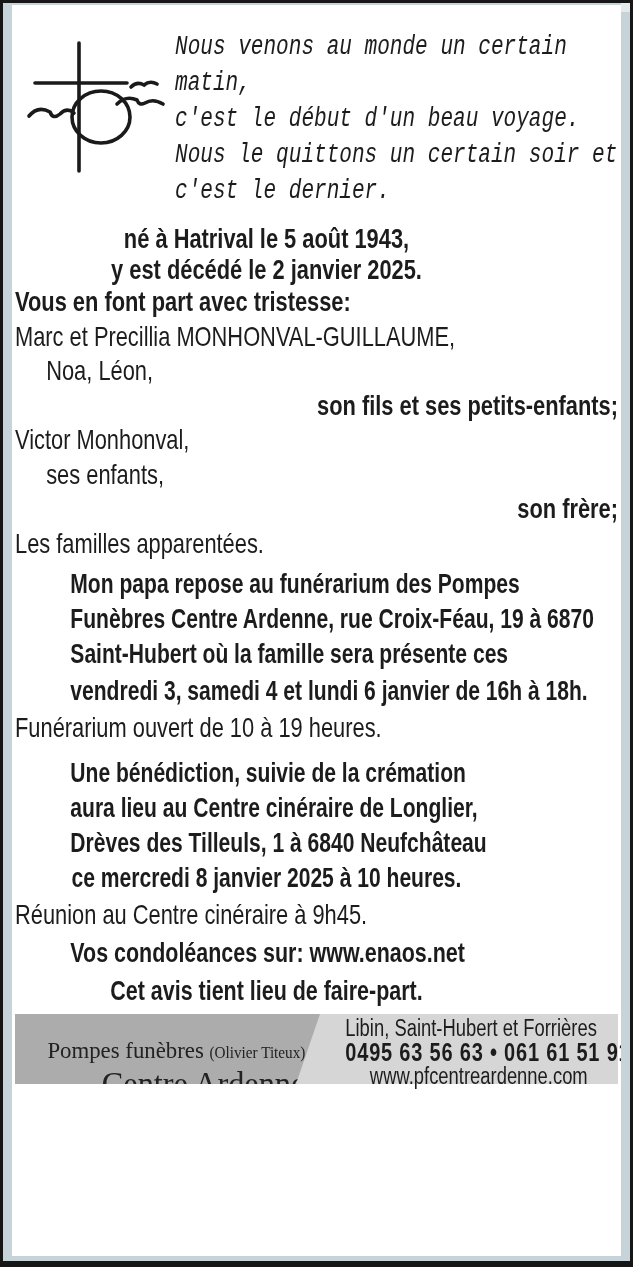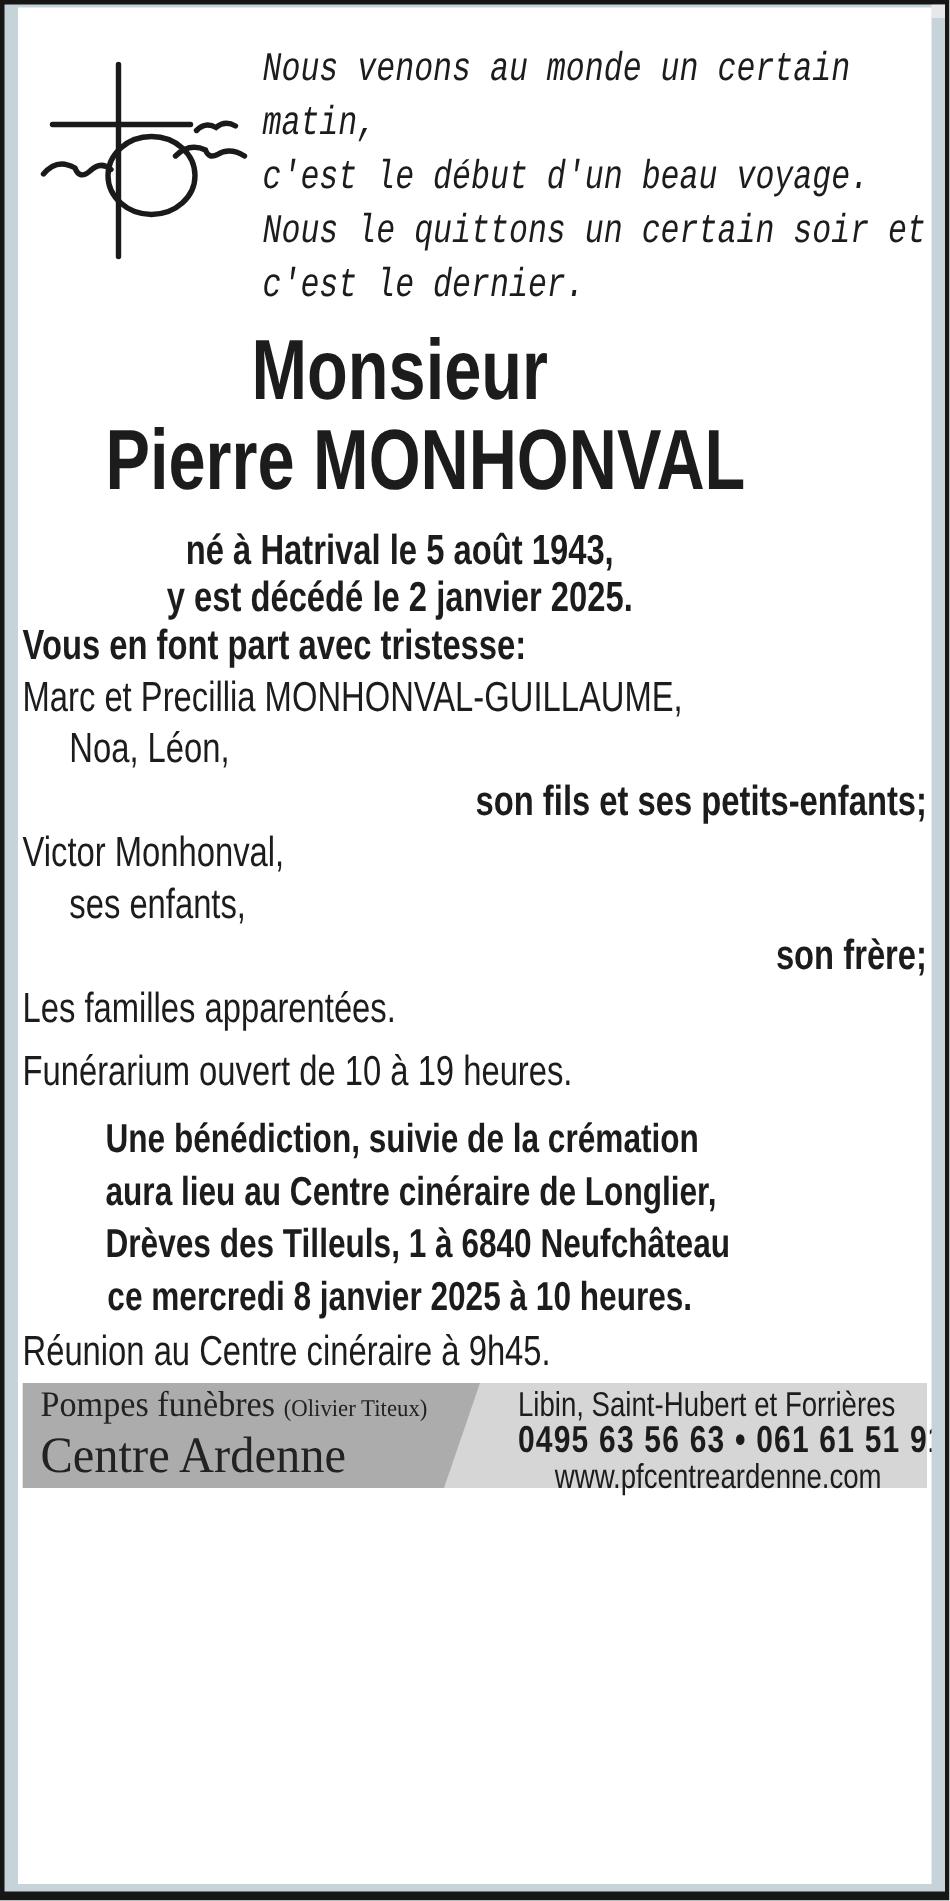--- a/index.html
+++ b/index.html
@@ -69,23 +69,24 @@
 
   .banner{
     flex:none;margin-top:4px;height:70px;position:relative;
     background:#d6d6d6;
   }
   .banner-left{
     position:absolute;left:0;top:0;bottom:0;width:305px;
     background:#acacac;
     clip-path:polygon(0 0,100% 0,calc(100% - 24px) 100%,0 100%);
     box-sizing:border-box;
-    padding:2px 0 0 12px;
+    padding:23px 0 0 12px;
     font-family:"Liberation Serif", serif;
     color:#222222;
+    text-align:right;
   }
   .bl1{font-size:24px;line-height:26px;transform:scaleX(0.95);transform-origin:0 50%;white-space:nowrap;}
   .bl1 .owner{font-size:16px;}
   .bl2{font-size:34px;line-height:36px;transform:scaleX(0.95);transform-origin:0 50%;white-space:nowrap;}
   .banner-right{
     position:absolute;left:300px;right:0;top:0;bottom:0;
     text-align:right;padding-top:2px;
   }
   .br1{font-size:23px;line-height:24px;}
   .br2{font-size:25px;line-height:25px;font-weight:bold;letter-spacing:1px;}
@@ -115,55 +116,61 @@
       </div>
       <div class="poem">
         <div class="ln lt poem-l">Nous venons au monde un certain</div>
         <div class="ln lt poem-l">matin,</div>
         <div class="ln lt poem-l">c'est le début d'un beau voyage.</div>
         <div class="ln lt poem-l">Nous le quittons un certain soir et</div>
         <div class="ln lt poem-l">c'est le dernier.</div>
       </div>
     </div>
 
-    <div class="title-block cbox">
-      <div class="ln ct title-l">Monsieur</div>
-      <div class="ln ct title-l">Pierre MONHONVAL</div>
-    </div>
 
     <div class="intro-block cbox">
       <div class="ln ct intro-l">né à Hatrival le 5 août 1943,</div>
       <div class="ln ct intro-l">y est décédé le 2 janvier 2025.</div>
     </div>
 
     <div class="family-block">
       <div class="ln lt body-l b">Vous en font part avec tristesse:</div>
       <div class="ln lt body-l">Marc et Precillia MONHONVAL-GUILLAUME,</div>
       <div class="ln lt body-l ind">Noa, Léon,</div>
       <div class="ln rt body-l b">son fils et ses petits-enfants;</div>
       <div class="ln lt body-l">Victor Monhonval,</div>
       <div class="ln lt body-l ind">ses enfants,</div>
       <div class="ln rt body-l b">son frère;</div>
       <div class="ln lt body-l">Les familles apparentées.</div>
     </div>
 
     <div class="notice-block">
+      <div class="cbox">
+        <div class="ln ct bp-l">Mon papa repose au funérarium des Pompes</div>
+        <div class="ln ct bp-l">Funèbres Centre Ardenne, rue Croix-Féau, 19 à 6870</div>
+        <div class="ln ct bp-l">Saint-Hubert où la famille sera présente ces</div>
+        <div class="ln ct bp-l mt2">vendredi 3, samedi 4 et lundi 6 janvier de 16h à 18h.</div>
+      </div>
       <div class="ln lt body-l mt2">Funérarium ouvert de 10 à 19 heures.</div>
     </div>
 
     <div class="notice-block">
       <div class="cbox">
         <div class="ln ct bp-l mt4">Une bénédiction, suivie de la crémation</div>
         <div class="ln ct bp-l">aura lieu au Centre cinéraire de Longlier,</div>
         <div class="ln ct bp-l">Drèves des Tilleuls, 1  à 6840 Neufchâteau</div>
         <div class="ln ct bp-l">ce mercredi 8 janvier 2025 à 10 heures.</div>
       </div>
       <div class="ln lt body-l mt2">Réunion au Centre cinéraire à 9h45.</div>
     </div>
 
+    <div class="condol-block cbox">
+      <div class="ln ct cd-l">Vos condoléances sur: www.enaos.net</div>
+      <div class="ln ct cd-l">Cet avis tient lieu de faire-part.</div>
+    </div>
 
 
     <div class="banner">
       <div class="banner-left">
         <div class="bl1">
           <span>Pompes funèbres</span>
           <span class="owner">(Olivier Titeux)</span>
         </div>
         <div class="bl2">Centre Ardenne</div>
       </div>

